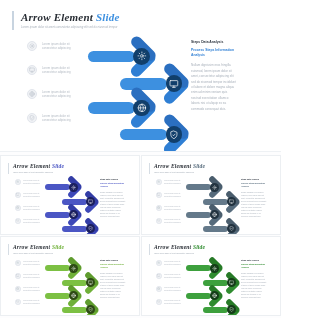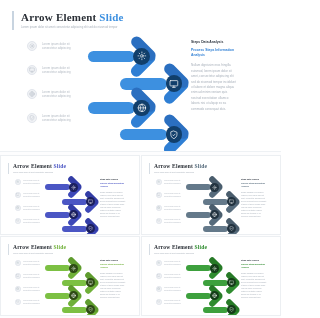--- a/index.html
+++ b/index.html
@@ -26,21 +26,21 @@
     overflow: hidden;
   }
 
   .slide-inner {
     position: absolute;
     inset: 0;
     background: #ffffff;
   }
 
   
-  .hdr { position: absolute; display: flex; }
+  .hdr { position: absolute; display: flex; font-style: italic; }
   .accent-bar {
     background: #c8d4e0;
     flex: 0 0 auto;
   }
   .hdr-text { display: flex; flex-direction: column; justify-content: center; }
   .title {
     font-weight: bold;
     color: #2a2f36;
     white-space: nowrap;
     letter-spacing: .2px;

